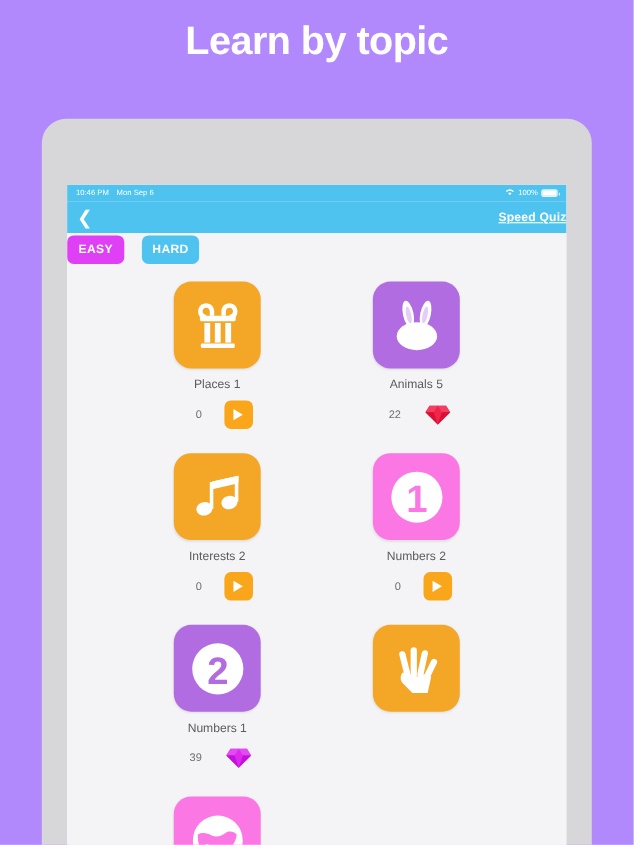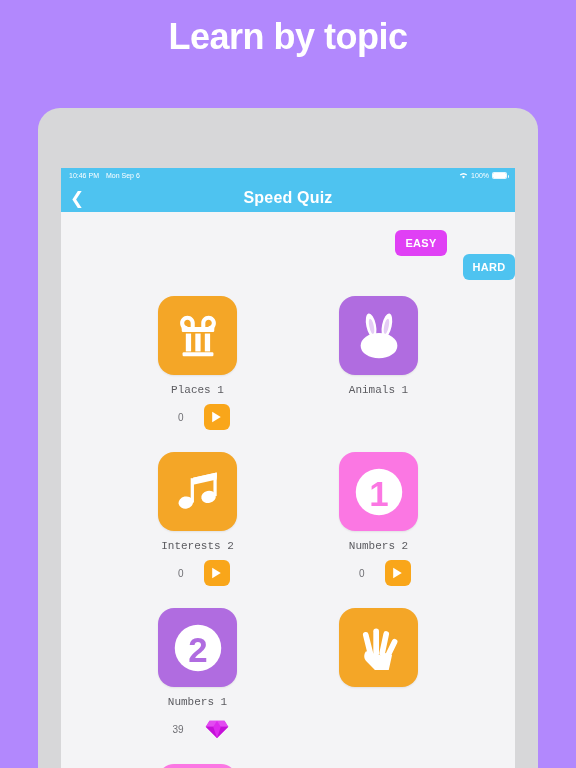--- a/index.html
+++ b/index.html
@@ -71,49 +71,50 @@
     position:relative;
   }
   .nav-back{
     position:absolute; left:9px; top:50%;
     transform:translateY(-50%);
     color:#ffffff; font-size:17px; line-height:1;
     font-weight:300;
     cursor:pointer;
   }
   .nav-title{
-    width:100%; text-align:center;
-    color:#ffffff; font-size:16px; font-weight:bold;
+    width:100%; text-align:right;
+    color:#ffffff; font-size:11px; font-weight:bold;
     letter-spacing:.2px;
+    text-decoration:underline;
   }
 
   
   .content{
     background:#f4f4f6;
     height:664px;
     overflow:hidden;
     position:relative;
   }
 
   .difficulty-row{
-    display:flex; justify-content:flex-end; gap:16px;
-    padding:18px 0 16px 0;
+    display:flex; justify-content:flex-start; gap:16px;
+    padding:2px 0 16px 0;
   }
   .diff-btn{
     width:52px; height:26px;
     border-radius:6px;
     display:flex; align-items:center; justify-content:center;
     color:#ffffff; font-size:11px; font-weight:bold;
     letter-spacing:.3px;
     cursor:pointer;
     border:none;
     font-family:"Liberation Sans", sans-serif;
   }
   .diff-easy{ background:#e040f5; }
-  .diff-hard{ background:#4ec3f0;margin-top:24px; }
+  .diff-hard{ background:#4ec3f0; }
 
   .topic-grid{
     display:grid;
     grid-template-columns:1fr 1fr;
     row-gap:22px;
     padding:0 46px;
   }
   .topic-cell{
     display:flex; flex-direction:column; align-items:center;
   }
@@ -121,21 +122,20 @@
     width:79px; height:79px;
     border-radius:16px;
     display:flex; align-items:center; justify-content:center;
     cursor:pointer;
     box-shadow:0 1px 2px rgba(0,0,0,.08);
   }
   .topic-label{
     margin-top:9px;
     font-size:11px;
     color:#5b5b60;
-    font-family:Liberation Mono, monospace;
   }
   .topic-meta{
     margin-top:8px;
     display:flex; align-items:center; justify-content:center;
     gap:20px;
     width:100%;
   }
   .topic-score{
     font-size:10px; color:#6f6f74;
     min-width:18px; text-align:right;
@@ -214,21 +214,32 @@
         <div class="topic-cell">
           <div class="topic-tile" style="background:#b06ce0">
             <svg width="56" height="56" viewBox="0 0 64 64">
               <ellipse cx="23" cy="20" rx="5.5" ry="14" transform="rotate(-12 23 20)" fill="#fff"></ellipse>
               <ellipse cx="41" cy="20" rx="5.5" ry="14" transform="rotate(12 41 20)" fill="#fff"></ellipse>
               <ellipse cx="23.5" cy="21" rx="2.6" ry="9" transform="rotate(-12 23.5 21)" fill="#e5cdf5"></ellipse>
               <ellipse cx="40.5" cy="21" rx="2.6" ry="9" transform="rotate(12 40.5 21)" fill="#e5cdf5"></ellipse>
               <ellipse cx="32" cy="43" rx="21" ry="14.5" fill="#fff"></ellipse>
             </svg>
           </div>
-          <div class="topic-label">Animals 1</div>
+          <div class="topic-label">Animals 5</div>
+          <div class="topic-meta">
+            <span class="topic-score">22</span>
+            <span class="gem">
+              <svg width="24" height="24" viewBox="0 0 32 32">
+                <path d="M6 5h20l5 8-15 15L1 13z" fill="#e8193c"></path>
+                <path d="M6 5h20l5 8H1z" fill="#f4456a" opacity=".85"></path>
+                <path d="M16 28 1 13h30z" fill="#dd0f33"></path>
+                <path d="M16 28 11 13l5-8 5 8z" fill="#f02549"></path>
+              </svg>
+            </span>
+          </div>
         </div>
 
         <div class="topic-cell">
           <div class="topic-tile" style="background:#f4a627">
             <svg width="52" height="52" viewBox="0 0 64 64">
               <path d="M26 14.5 55 8v8.5L26 23z" fill="#fff"></path>
               <path d="M26 14.5 55 8v6L26 20.5z" fill="#fff"></path>
               <rect x="23" y="15" width="4" height="30" fill="#fff"></rect>
               <rect x="51" y="9" width="4" height="28" fill="#fff"></rect>
               <ellipse cx="17" cy="45" rx="9" ry="7.5" transform="rotate(-12 17 45)" fill="#fff"></ellipse>

